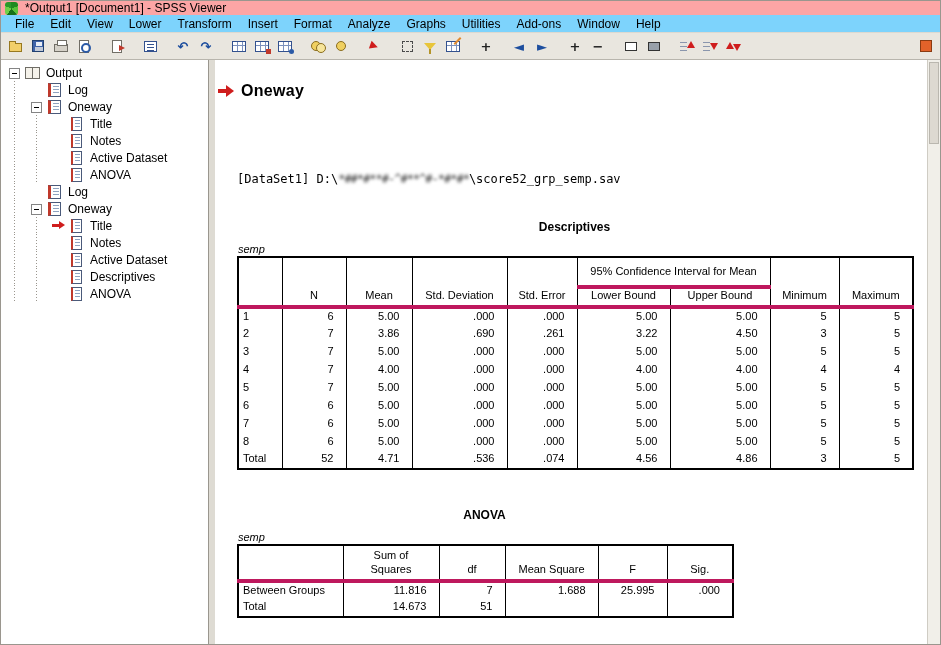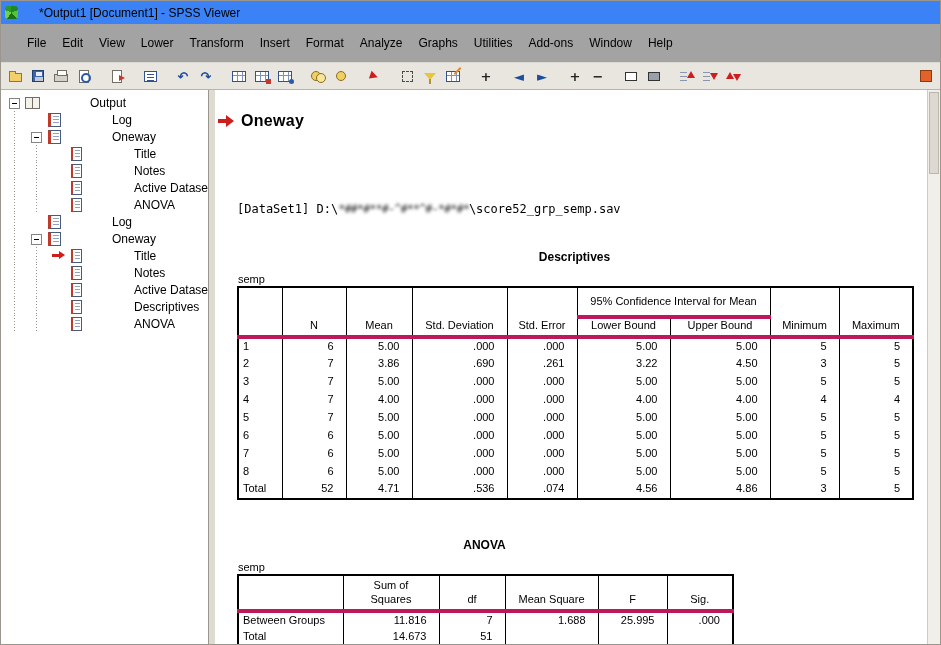--- a/index.html
+++ b/index.html
@@ -1,27 +1,27 @@
 <!DOCTYPE html>
 <html><head>
 <meta charset="utf-8">
 <style>
   * { box-sizing: border-box; margin: 0; padding: 0; }
   html,body { background:#cfcfcf; }
   body { font-family:"Liberation Sans", sans-serif; }
   .window { width:941px; height:645px; background:#fff; border:1px solid #9a968e; display:flex; flex-direction:column; overflow:hidden; }
 
   
-  .titlebar { height:23px; background:#3b82f6; display:flex; align-items:center; gap:21px; padding-left:4px; font-size:12px; flex:none; }
+  .titlebar { height:14px; background:#fca5a5; display:flex; align-items:center; gap:7px; padding-left:4px; font-size:12px; flex:none; }
   .app-icon { width:13px; height:13px; border-radius:3px; flex:none;
     background: conic-gradient(#1f8a1f 0 70deg, #58c23a 70deg 140deg, #187018 140deg 215deg, #6fd04a 215deg 290deg, #2a9a2a 290deg); }
   .title-text { color:#000; }
 
   
-  .menubar { height:39px; background:#a3a3a3; display:flex; align-items:center; font-size:12px; padding-left:18px; border-bottom:1px solid #dcd9d1; flex:none; }
+  .menubar { height:18px; background:#7dd3fc; display:flex; align-items:center; font-size:12px; padding-left:6px; border-bottom:1px solid #dcd9d1; flex:none; }
   .menu-item { padding:2px 8px; cursor:default; }
 
   
   .toolbar { height:27px; background:#e9e6df; border-bottom:1px solid #b8b5ad; display:flex; align-items:center; padding:0 3px; flex:none; }
   .tb-btn { width:22px; height:22px; display:flex; align-items:center; justify-content:center; margin-right:1px; border:1px solid transparent; flex:none; }
   .tb-btn.gap { margin-left:10px; }
   .tb-btn.end { margin-left:auto; margin-right:0; }
   .tbi { font-style:normal; font-family:"DejaVu Sans", sans-serif; font-size:13px; font-weight:bold; line-height:1; display:inline-flex; align-items:center; justify-content:center; position:relative; }
 
   .sh-folder{width:13px;height:9px;background:#f2cf6a;border:1px solid #97781f;position:relative;margin-top:2px;}
@@ -85,35 +85,35 @@
   .tree-arrow::after { content:""; position:absolute; left:12px; top:4px; width:0; height:0; border-top:4px solid transparent; border-bottom:4px solid transparent; border-left:6px solid #cf1d1d; }
   .ticon { width:15px; height:14px; flex:none; margin-right:4px; position:relative; }
   .ic-book::before { content:""; position:absolute; left:0; right:0; top:1px; bottom:1px; background:#f5f2ea; border:1px solid #6f6d66; }
   .ic-book::after { content:""; position:absolute; left:7px; top:1px; bottom:1px; width:1px; background:#6f6d66; }
   .ic-log::before { content:""; position:absolute; left:1px; right:1px; top:0; bottom:0; background:#fff; border:1px solid #4a5a7a; border-left:3px solid #c0392b; }
   .ic-log::after { content:""; position:absolute; left:6px; right:3px; top:3px; height:8px;
     background:repeating-linear-gradient(to bottom,#8fa3c0 0 1px,transparent 1px 3px); }
   .ic-page::before { content:""; position:absolute; left:2px; right:2px; top:0; bottom:0; background:#fff; border:1px solid #4a5a7a; border-left:2px solid #c0392b; }
   .ic-page::after { content:""; position:absolute; left:6px; right:4px; top:3px; height:8px;
     background:repeating-linear-gradient(to bottom,#8fa3c0 0 1px,transparent 1px 3px); }
-  .tlabel { padding:0 2px;margin-left:44px; }
+  .tlabel { padding:0 2px; }
 
   
   .heading-row { display:flex; align-items:center; gap:7px; margin-left:-19px; }
   .red-arrow { position:relative; display:inline-block; width:16px; height:12px; flex:none; }
   .red-arrow::before { content:""; position:absolute; left:0; top:4px; width:8px; height:4px; background:#cf1d1d; }
   .red-arrow::after { content:""; position:absolute; left:8px; top:0; width:0; height:0; border-top:6px solid transparent; border-bottom:6px solid transparent; border-left:8px solid #cf1d1d; }
   .heading-text { font-size:16px; font-weight:bold; letter-spacing:.3px; }
   .dataset-line { margin-top:72px; font-family:"DejaVu Sans Mono", monospace; font-size:12px; color:#000; }
   .obscured { filter:blur(1.6px); letter-spacing:-1px; color:#444; }
 
   .desc-block { margin-top:34px; width:675px; }
   .anova-block { margin-top:38px; width:495px; }
   .tbl-title { font-size:12px; font-weight:bold; text-align:center; }
-  .tbl-caption { font-size:11px; margin:9px 0 1px 1px; }
+  .tbl-caption { font-size:11px; margin:9px 0 1px 1px;font-style:italic; }
 
   .spss-table { border-collapse:collapse; table-layout:fixed; font-size:11px; line-height:1.25; border:2px solid #000; background:#fff; width:100%; }
   .spss-table th, .spss-table td { border-left:1px solid #000; padding:0 6px; font-weight:normal; overflow:hidden; }
   .spss-table th { text-align:center; vertical-align:bottom; padding-bottom:2px; }
   .spss-table thead th { border-bottom:4px solid #be185d; }
   .spss-table tbody tr:first-child td { border-top:2px solid #000; }
   .spss-table tbody td { height:18px; }
   .spss-table td.num { text-align:right; padding-right:12px; }
   .spss-table td.rl { text-align:left; padding-left:4px; }
   #desc-table thead tr:first-child { height:30px; }

